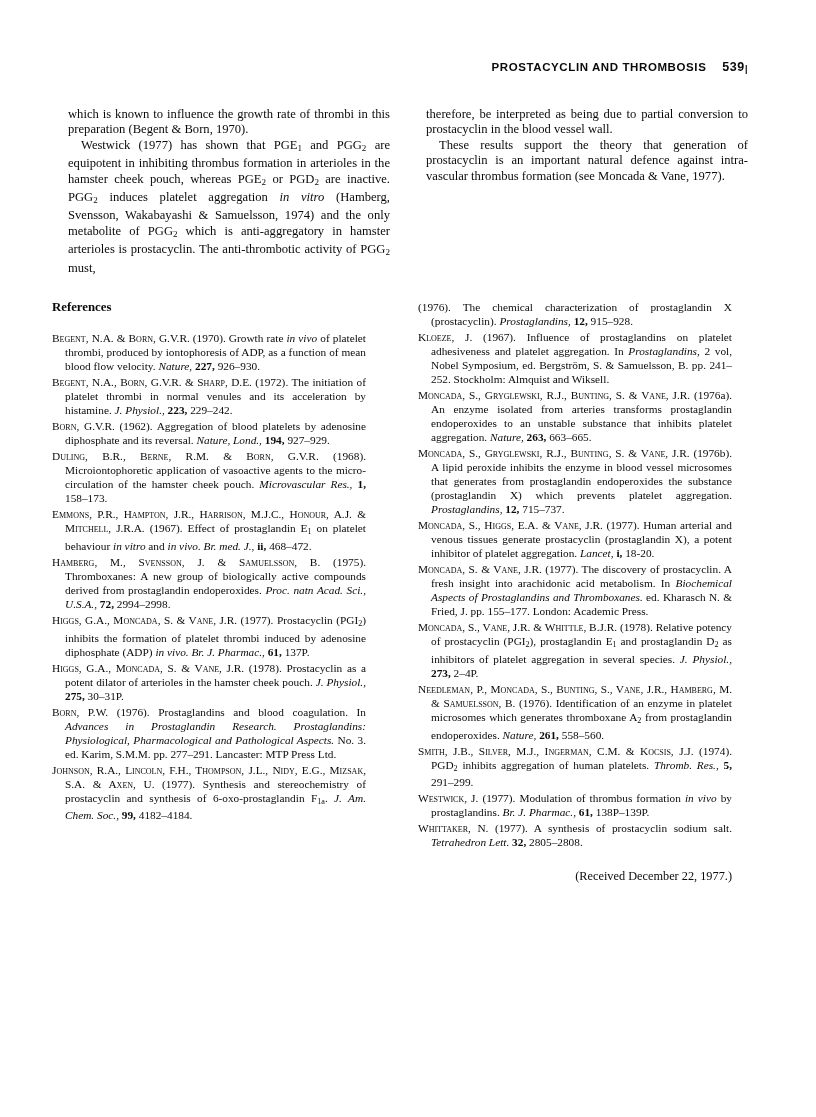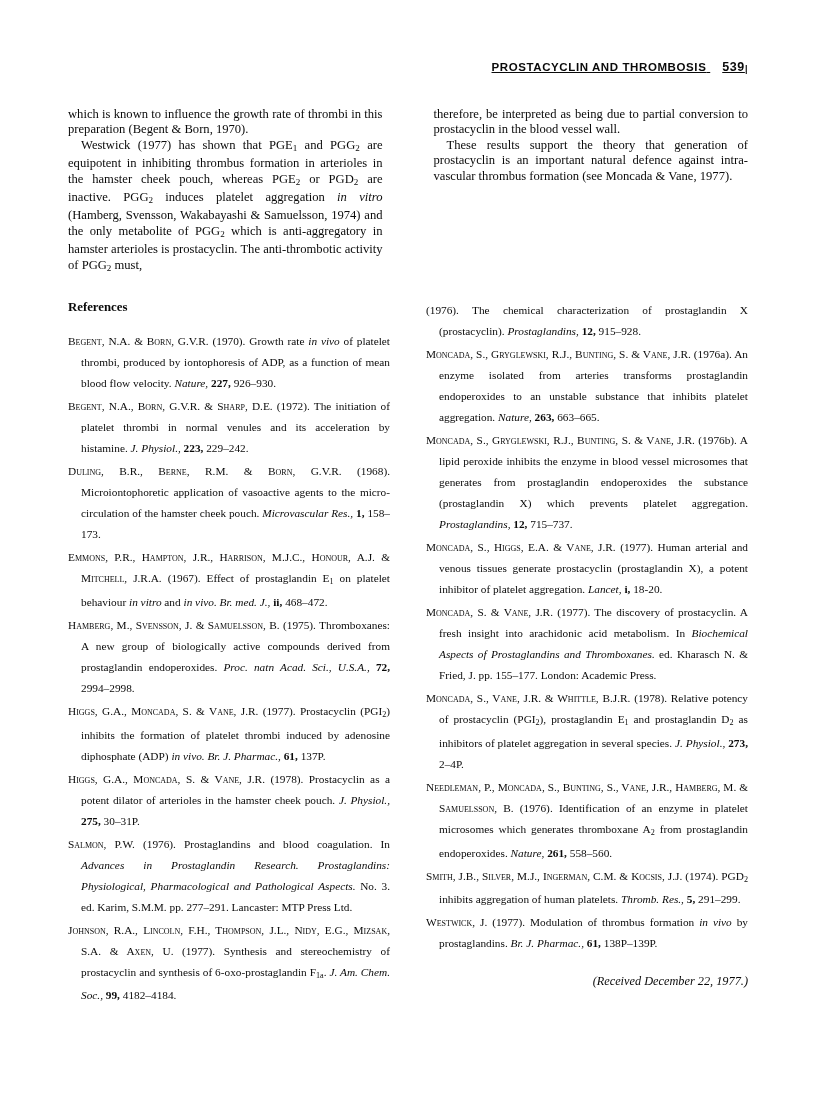--- a/index.html
+++ b/index.html
@@ -24,38 +24,37 @@
   .header {
     position: absolute;
     top: 60px;
     left: 68px;
     right: 68px;
     text-align: right;
     font-family: "Liberation Sans", sans-serif;
     font-size: 11.5px;
     letter-spacing: 0.6px;
     font-weight: bold;
-    text-decoration: underline;
   }
   .header .pgnum {
     margin-left: 12px;
     font-size: 12.5px;
   }
   .header .pgnum-tick {
     font-size: 9px;
     vertical-align: -1px;
   }
 
   .body-cols {
     position: absolute;
     top: 107px;
     left: 68px;
     width: 680px;
     display: flex;
-    gap: 51px;
+    gap: 36px;
   }
   .col {
     width: 322px;
   }
 
   p.body {
     margin: 0;
     font-size: 12.6px;
     line-height: 15.4px;
     text-align: justify;
@@ -69,50 +68,49 @@
   .ack {
     margin-top: 17px;
     font-size: 12.6px;
     line-height: 15.4px;
     text-align: justify;
   }
 
   .refs-section {
     position: absolute;
     top: 300px;
-    left: 68px;
+    left: 52px;
     width: 680px;
     display: flex;
-    gap: 36px;
+    gap: 52px;
   }
   .refs-head {
     font-family: "Liberation Serif", serif;
     font-weight: bold;
     font-size: 12.8px;
     margin-bottom: 16px;
   }
   .ref {
     font-size: 11.3px;
-    line-height: 21px;
+    line-height: 14px;
     text-align: justify;
     margin-bottom: 2.0px;
     padding-left: 13px;
     text-indent: -13px;
   }
   .ref i { font-style: italic; }
   .ref b { font-weight: bold; }
   .sc {
     font-variant: small-caps;
     margin-top: 16px;
   }
   .received {
     margin-top: 20px;
     text-align: right;
     font-size: 12.3px;
-    font-style: italic;
   }
   sub { font-size: 0.72em; vertical-align: -0.22em; }
 </style>
 </head>
 <body>
 
 <div class="page">
 
   <div class="header">
     <span>PROSTACYCLIN AND THROMBOSIS</span>
@@ -129,38 +127,41 @@
       <p class="body indent">These results support the theory that generation of prostacyclin is an important natural defence against intra-vascular thrombus formation (see Moncada &amp; Vane, 1977).</p>
     </div>
   </div>
 
   <div class="refs-section">
     <div class="col">
       <div class="refs-head">References</div>
       <div>
           <div class="ref"><span class="sc">Begent, N.A. &amp; Born, G.V.R.</span> (1970). Growth rate <i>in vivo</i> of platelet thrombi, produced by iontophoresis of ADP, as a function of mean blood flow velocity. <i>Nature,</i> <b>227,</b> 926–930.</div>
           <div class="ref"><span class="sc">Begent, N.A., Born, G.V.R. &amp; Sharp, D.E.</span> (1972). The initiation of platelet thrombi in normal venules and its acceleration by histamine. <i>J. Physiol.,</i> <b>223,</b> 229–242.</div>
+          <div class="ref"><span class="sc">Born, G.V.R.</span> (1962). Aggregation of blood platelets by adenosine diphosphate and its reversal. <i>Nature, Lond.,</i> <b>194,</b> 927–929.</div>
           <div class="ref"><span class="sc">Duling, B.R., Berne, R.M. &amp; Born, G.V.R.</span> (1968). Microiontophoretic application of vasoactive agents to the micro-circulation of the hamster cheek pouch. <i>Microvascular Res.,</i> <b>1,</b> 158–173.</div>
           <div class="ref"><span class="sc">Emmons, P.R., Hampton, J.R., Harrison, M.J.C., Honour, A.J. &amp; Mitchell, J.R.A.</span> (1967). Effect of prostaglandin E<sub>1</sub> on platelet behaviour <i>in vitro</i> and <i>in vivo. Br. med. J.,</i> <b>ii,</b> 468–472.</div>
           <div class="ref"><span class="sc">Hamberg, M., Svensson, J. &amp; Samuelsson, B.</span> (1975). Thromboxanes: A new group of biologically active compounds derived from prostaglandin endoperoxides. <i>Proc. natn Acad. Sci., U.S.A.,</i> <b>72,</b> 2994–2998.</div>
           <div class="ref"><span class="sc">Higgs, G.A., Moncada, S. &amp; Vane, J.R.</span> (1977). Prostacyclin (PGI<sub>2</sub>) inhibits the formation of platelet thrombi induced by adenosine diphosphate (ADP) <i>in vivo. Br. J. Pharmac.,</i> <b>61,</b> 137P.</div>
           <div class="ref"><span class="sc">Higgs, G.A., Moncada, S. &amp; Vane, J.R.</span> (1978). Prostacyclin as a potent dilator of arterioles in the hamster cheek pouch. <i>J. Physiol.,</i> <b>275,</b> 30–31P.</div>
-          <div class="ref"><span class="sc">Salmon, P.W.</span> (1976). Prostaglandins and blood coagulation. In <i>Advances in Prostaglandin Research. Prostaglandins: Physiological, Pharmacological and Pathological Aspects.</i> No. 3. ed. Karim, S.M.M. pp. 277–291. Lancaster: MTP Press Ltd.</div>
+          <div class="ref"><span class="sc">Born, P.W.</span> (1976). Prostaglandins and blood coagulation. In <i>Advances in Prostaglandin Research. Prostaglandins: Physiological, Pharmacological and Pathological Aspects.</i> No. 3. ed. Karim, S.M.M. pp. 277–291. Lancaster: MTP Press Ltd.</div>
           <div class="ref"><span class="sc">Johnson, R.A., Lincoln, F.H., Thompson, J.L., Nidy, E.G., Mizsak, S.A. &amp; Axen,</span> U. (1977). Synthesis and stereochemistry of prostacyclin and synthesis of 6-oxo-prostaglandin F<sub>1a</sub>. <i>J. Am. Chem. Soc.,</i> <b>99,</b> 4182–4184.</div>
         </div>
     </div>
     <div class="col">
       <div>
           <div class="ref">(1976). The chemical characterization of prostaglandin X (prostacyclin). <i>Prostaglandins,</i> <b>12,</b> 915–928.</div>
+          <div class="ref"><span class="sc">Kloeze, J.</span> (1967). Influence of prostaglandins on platelet adhesiveness and platelet aggregation. In <i>Prostaglandins,</i> 2 vol, Nobel Symposium, ed. Bergström, S. &amp; Samuelsson, B. pp. 241–252. Stockholm: Almquist and Wiksell.</div>
           <div class="ref"><span class="sc">Moncada, S., Gryglewski, R.J., Bunting, S. &amp; Vane, J.R.</span> (1976a). An enzyme isolated from arteries transforms prostaglandin endoperoxides to an unstable substance that inhibits platelet aggregation. <i>Nature,</i> <b>263,</b> 663–665.</div>
           <div class="ref"><span class="sc">Moncada, S., Gryglewski, R.J., Bunting, S. &amp; Vane, J.R.</span> (1976b). A lipid peroxide inhibits the enzyme in blood vessel microsomes that generates from prostaglandin endoperoxides the substance (prostaglandin X) which prevents platelet aggregation. <i>Prostaglandins,</i> <b>12,</b> 715–737.</div>
           <div class="ref"><span class="sc">Moncada, S., Higgs, E.A. &amp; Vane, J.R.</span> (1977). Human arterial and venous tissues generate prostacyclin (prostaglandin X), a potent inhibitor of platelet aggregation. <i>Lancet,</i> <b>i,</b> 18-20.</div>
           <div class="ref"><span class="sc">Moncada, S. &amp; Vane, J.R.</span> (1977). The discovery of prostacyclin. A fresh insight into arachidonic acid metabolism. In <i>Biochemical Aspects of Prostaglandins and Thromboxanes.</i> ed. Kharasch N. &amp; Fried, J. pp. 155–177. London: Academic Press.</div>
           <div class="ref"><span class="sc">Moncada, S., Vane, J.R. &amp; Whittle, B.J.R.</span> (1978). Relative potency of prostacyclin (PGI<sub>2</sub>), prostaglandin E<sub>1</sub> and prostaglandin D<sub>2</sub> as inhibitors of platelet aggregation in several species. <i>J. Physiol.,</i> <b>273,</b> 2–4P.</div>
           <div class="ref"><span class="sc">Needleman, P., Moncada, S., Bunting, S., Vane, J.R., Hamberg, M. &amp; Samuelsson, B.</span> (1976). Identification of an enzyme in platelet microsomes which generates thromboxane A<sub>2</sub> from prostaglandin endoperoxides. <i>Nature,</i> <b>261,</b> 558–560.</div>
           <div class="ref"><span class="sc">Smith, J.B., Silver, M.J., Ingerman, C.M. &amp; Kocsis, J.J.</span> (1974). PGD<sub>2</sub> inhibits aggregation of human platelets. <i>Thromb. Res.,</i> <b>5,</b> 291–299.</div>
           <div class="ref"><span class="sc">Westwick, J.</span> (1977). Modulation of thrombus formation <i>in vivo</i> by prostaglandins. <i>Br. J. Pharmac.,</i> <b>61,</b> 138P–139P.</div>
+          <div class="ref"><span class="sc">Whittaker, N.</span> (1977). A synthesis of prostacyclin sodium salt. <i>Tetrahedron Lett.</i> <b>32,</b> 2805–2808.</div>
         </div>
       <div class="received">(Received December 22, 1977.)</div>
     </div>
   </div>
 
 </div>
 
 </body></html>

